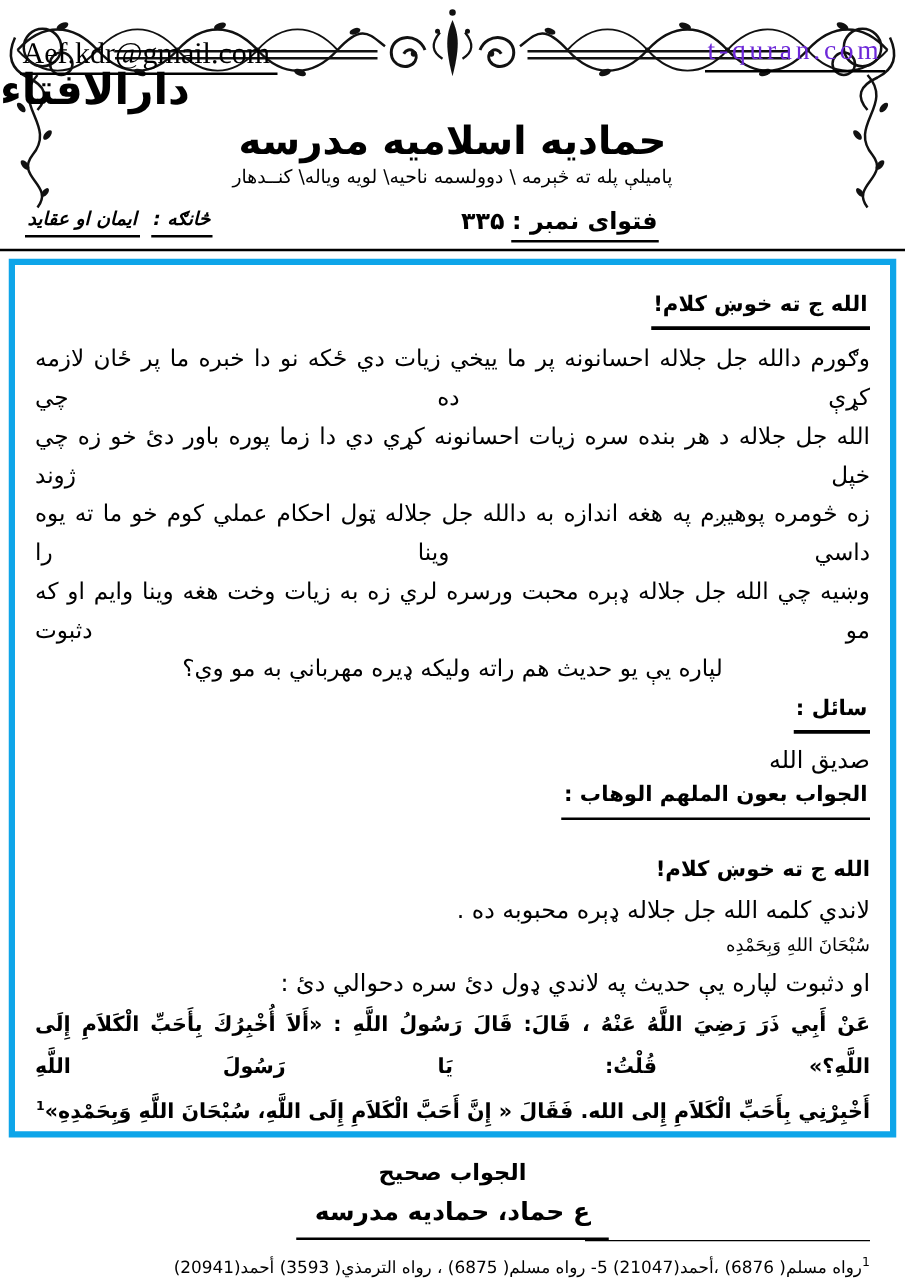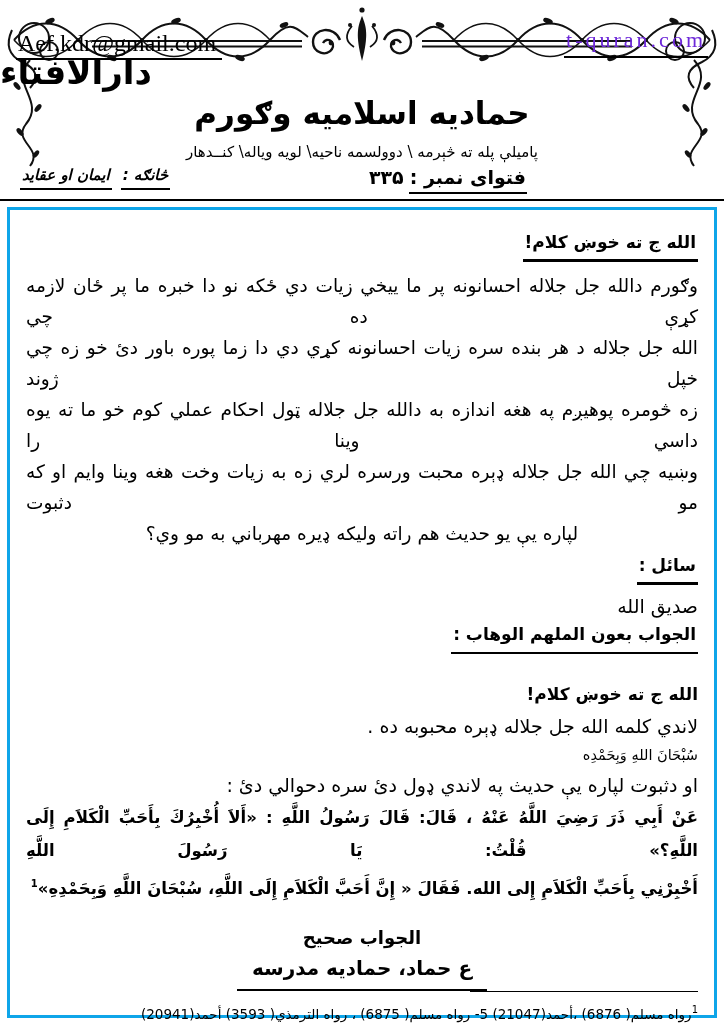--- a/index.html
+++ b/index.html
@@ -25,41 +25,41 @@
   }
   .title {
     position:absolute; top:52px; left:0; width:100%; text-align:left;
     font-size:34px; font-weight:bold; direction:rtl;
   }
   .madrasa {
     position:absolute; top:95px; left:0; width:100%; text-align:center;
     font-size:31px; font-weight:bold; direction:rtl;
   }
   .address {
-    position:absolute; top:143px; left:0; width:100%; text-align:center;
+    position:absolute; top:132px; left:0; width:100%; text-align:center;
     font-size:15px; direction:rtl;
   }
   .fatwa-no {
     position:absolute; top:166px; right:197px;
     font-size:19px; font-weight:bold; direction:rtl; white-space:nowrap;
   }
   .fatwa-no .lbl { border-bottom:2px solid #000; padding:0 1px 4px 1px; display:inline-block; }
   .fatwa-no .num { margin-right:5px; }
   .section {
     position:absolute; top:166px; left:20px;
     font-size:15px; font-weight:bold; direction:rtl; white-space:nowrap;
   }
   .section .seg { border-bottom:2px solid #000; padding:0 2px 4px 2px; display:inline-block;font-style:italic; }
   .section .seg + .seg { margin-right:9px; }
   .toprule { position:absolute; top:199px; left:0; width:724px; border-top:2px solid #000; }
 
   
   .content-box {
-    position:absolute; top:207px; left:7px; width:710px; height:811px;
-    border:3px solid #0ea5e9; box-sizing:border-box;
+    position:absolute; top:207px; left:7px; width:710px; height:703px;
+    border:5px solid #0ea5e9; box-sizing:border-box;
     padding:18px 16px 6px 16px;
     direction:rtl; text-align:right;
     display:flex; flex-direction:column;
   }
   .h1 { font-size:17px; font-weight:bold; margin:2px 0 8px 0; line-height:24px; }
   .hu { display:inline-block; border-bottom:3px solid #000; padding:0 2px 5px 2px; }
   .hu2 { display:inline-block; border-bottom:2.5px solid #000; padding:0 2px 6px 2px; }
   .para { font-size:18.5px; line-height:31px; }
   .jline { text-align:justify; text-align-last:justify; }
   .cline { text-align:center; }
@@ -125,21 +125,21 @@
         <circle cx="331" cy="43" r="2.4"></circle>
           <circle cx="393" cy="43" r="2.4"></circle>
       </g>
     </g>
   </svg>
 
   <a class="email" href="#">Aef.kdr@gmail.com</a>
   <a class="website" href="#">t-quran.com</a>
 
   <div class="title">دارالافتاء</div>
-  <div class="madrasa">حماديه اسلاميه وګورم</div>
+  <div class="madrasa">حماديه اسلاميه مدرسه</div>
   <div class="address">پاميلې پله ته څېرمه \ دوولسمه ناحيه\ لويه وياله\ کنــدهار</div>
 
   <div class="fatwa-no">
     <span class="lbl">فتوای نمبر :</span><span class="num">۳۳۵</span>
   </div>
   <div class="section">
     <span class="seg">څانګه :</span><span class="seg">ايمان او عقايد</span>
   </div>
 
   <div class="toprule"></div>

